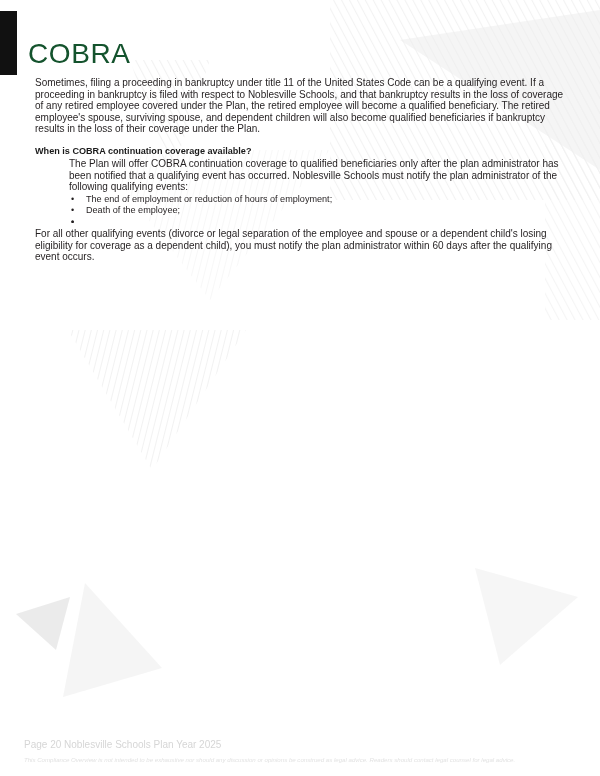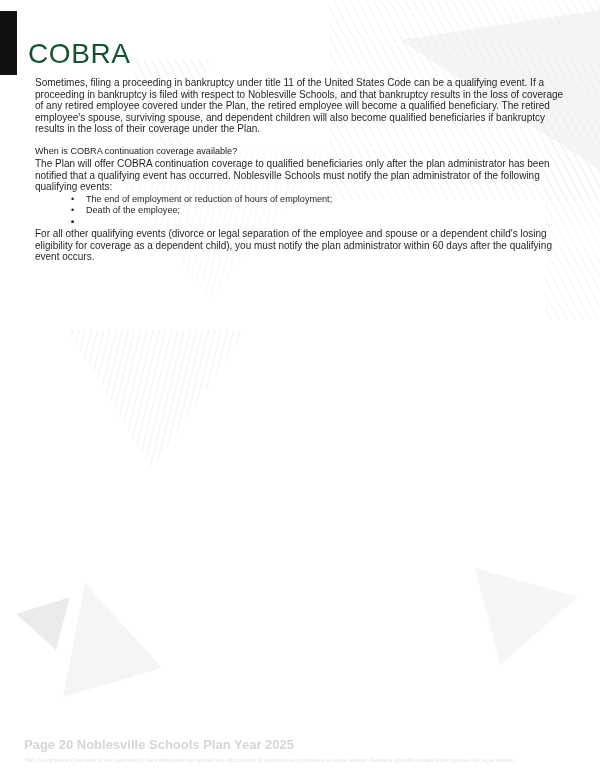--- a/index.html
+++ b/index.html
@@ -75,26 +75,27 @@
 
   .para {
     font-size: 10px;
     line-height: 11.6px;
     color: #231f20;
     margin: 0 0 10px 0;
     text-align: left;
   }
   .para.tight {
     margin-bottom: 0;
+    margin-left: 34px;
   }
 
   .section-heading {
     font-size: 9.1px;
     line-height: 12px;
-    font-weight: normal;
+    font-weight: bold;
     color: #1a1a1a;
     margin: 0 0 1px 0;
   }
 
   .bullets {
     list-style: none;
     margin: 1px 0 0 0;
     padding: 0;
   }
   .bullets li {
@@ -120,26 +121,25 @@
 
   
   .footer {
     position: absolute;
     left: 24px;
     bottom: 12px;
     width: 552px;
     z-index: 2;
   }
   .footer-page {
-    font-size: 13px;
+    font-size: 10px;
     line-height: 9px;
     color: #d6d6d6;
     margin: 0 0 7px 0;
     white-space: nowrap;
-    font-weight: bold;
   }
   .footer-disclaimer {
     font-size: 6.1px;
     line-height: 8px;
     font-style: italic;
     color: #e2e2e2;
     margin: 0;
     white-space: nowrap;
   }
 </style>

